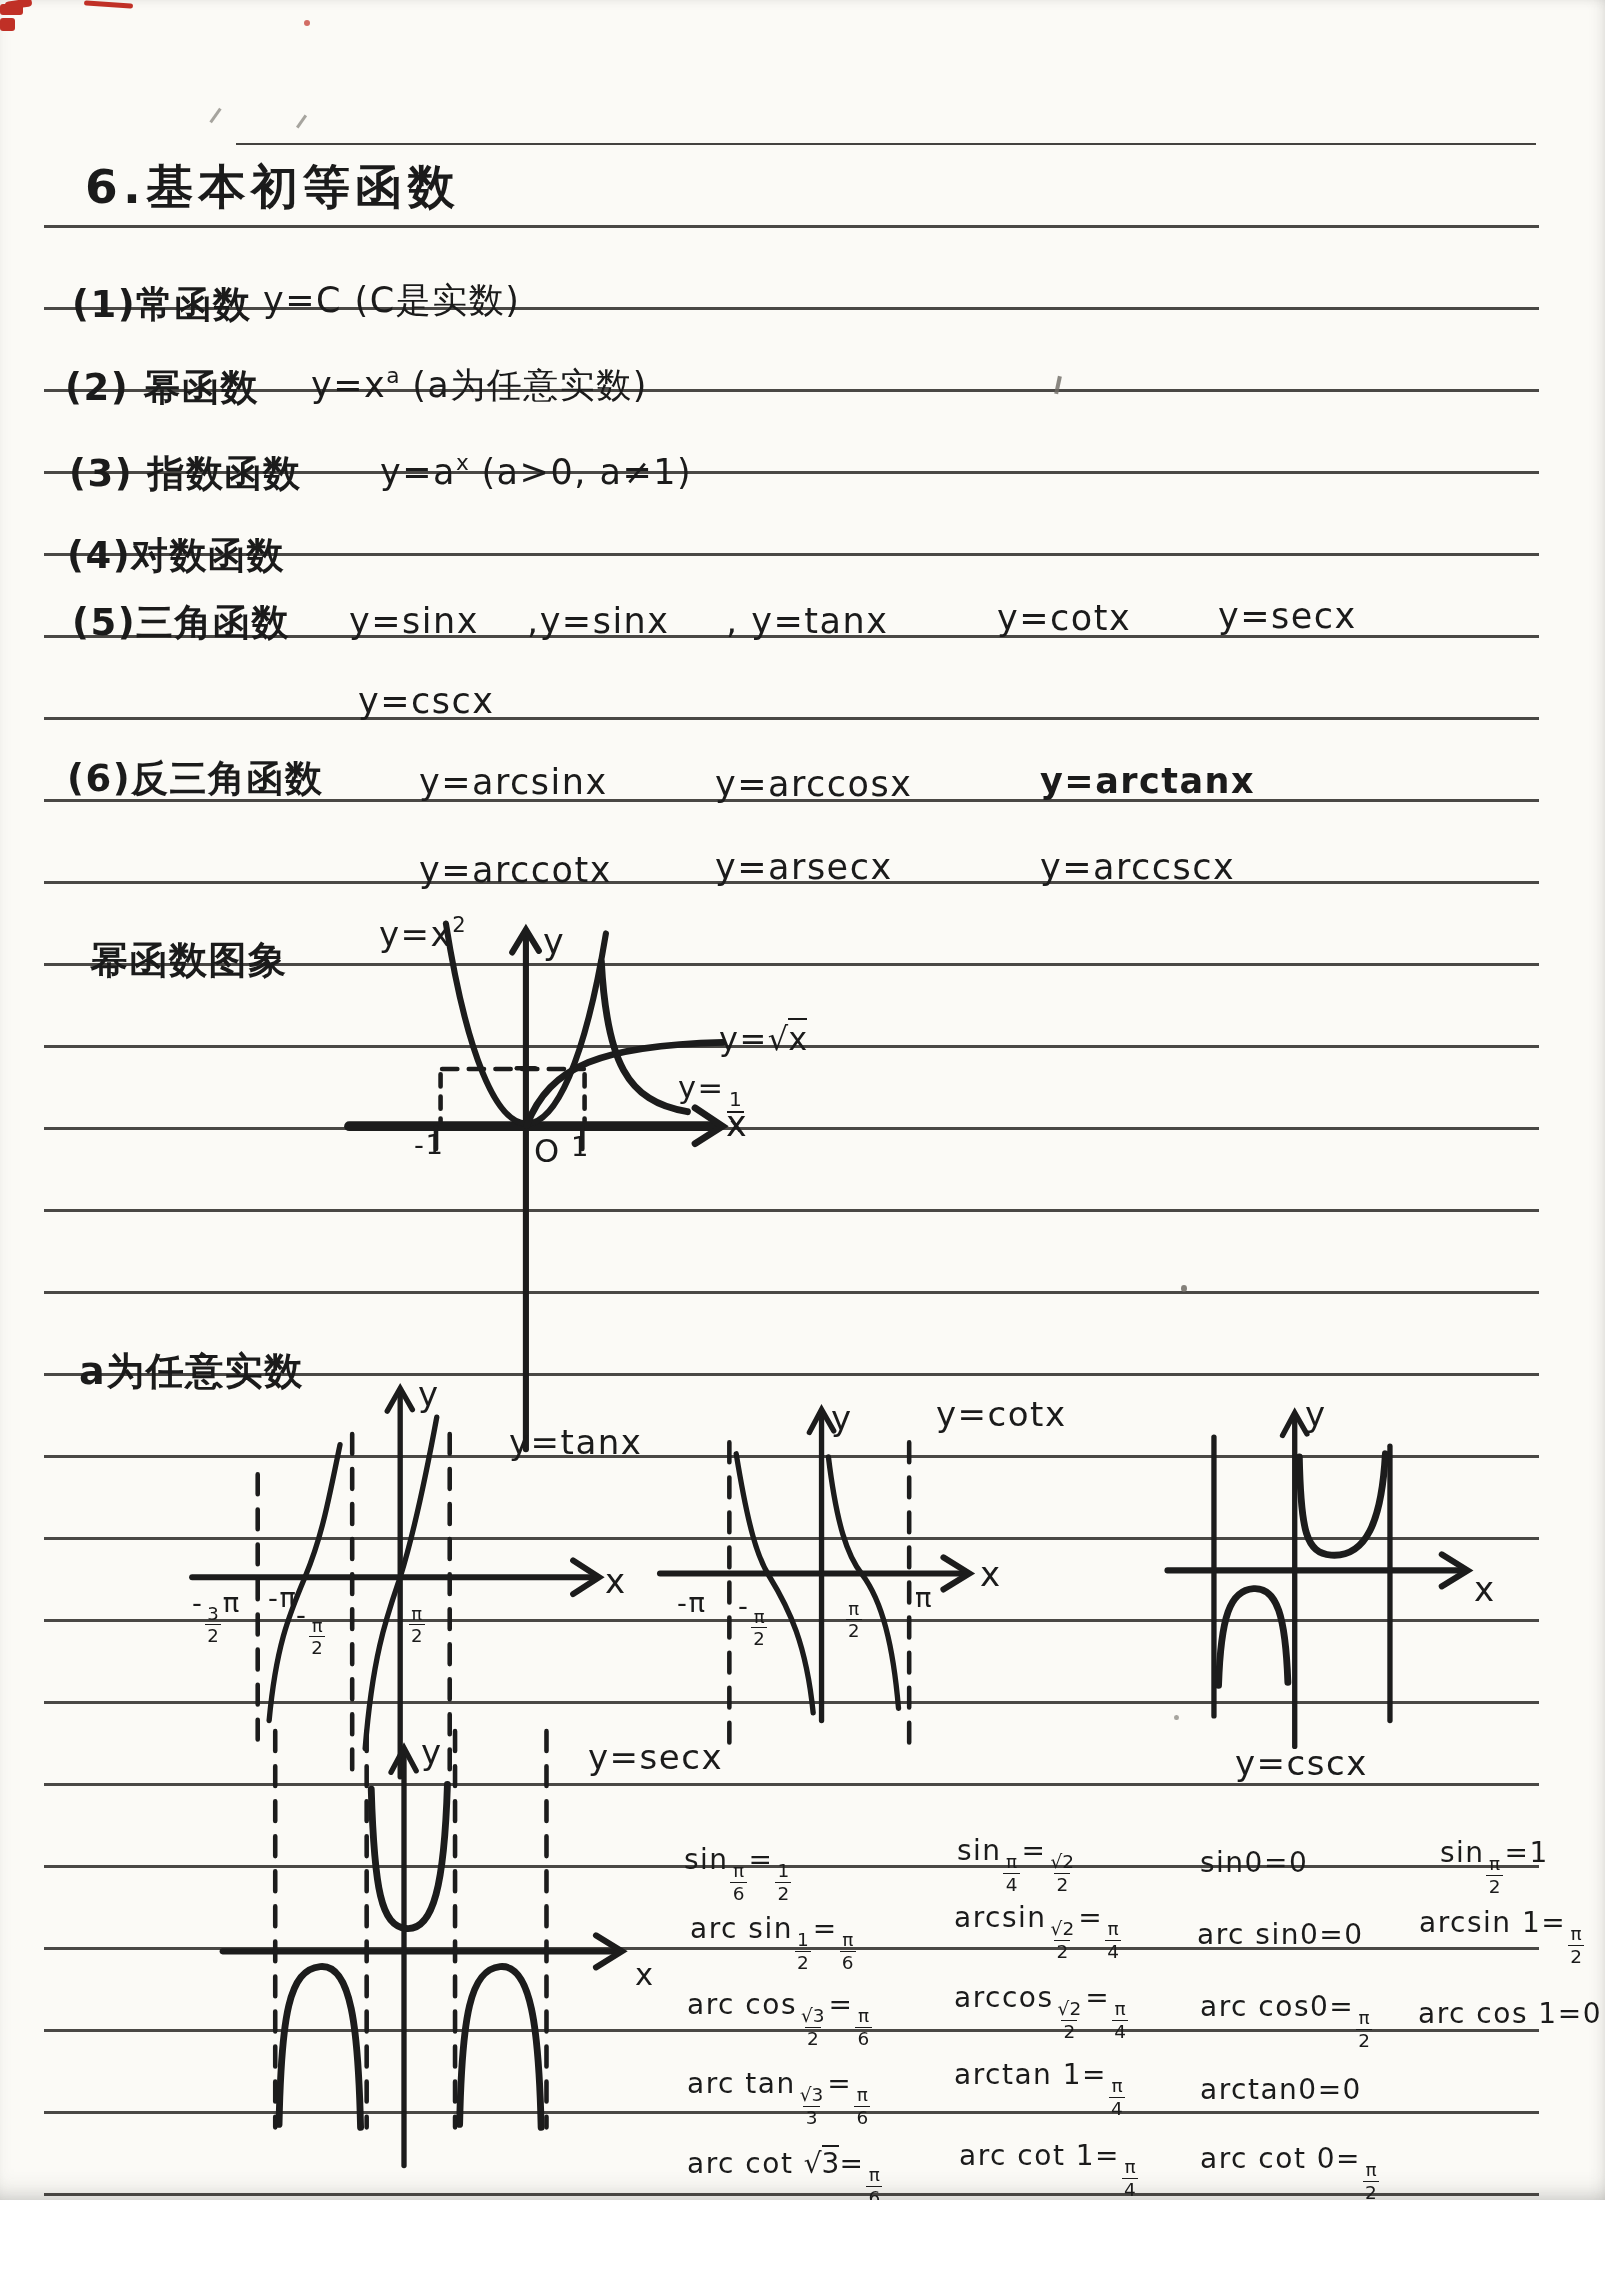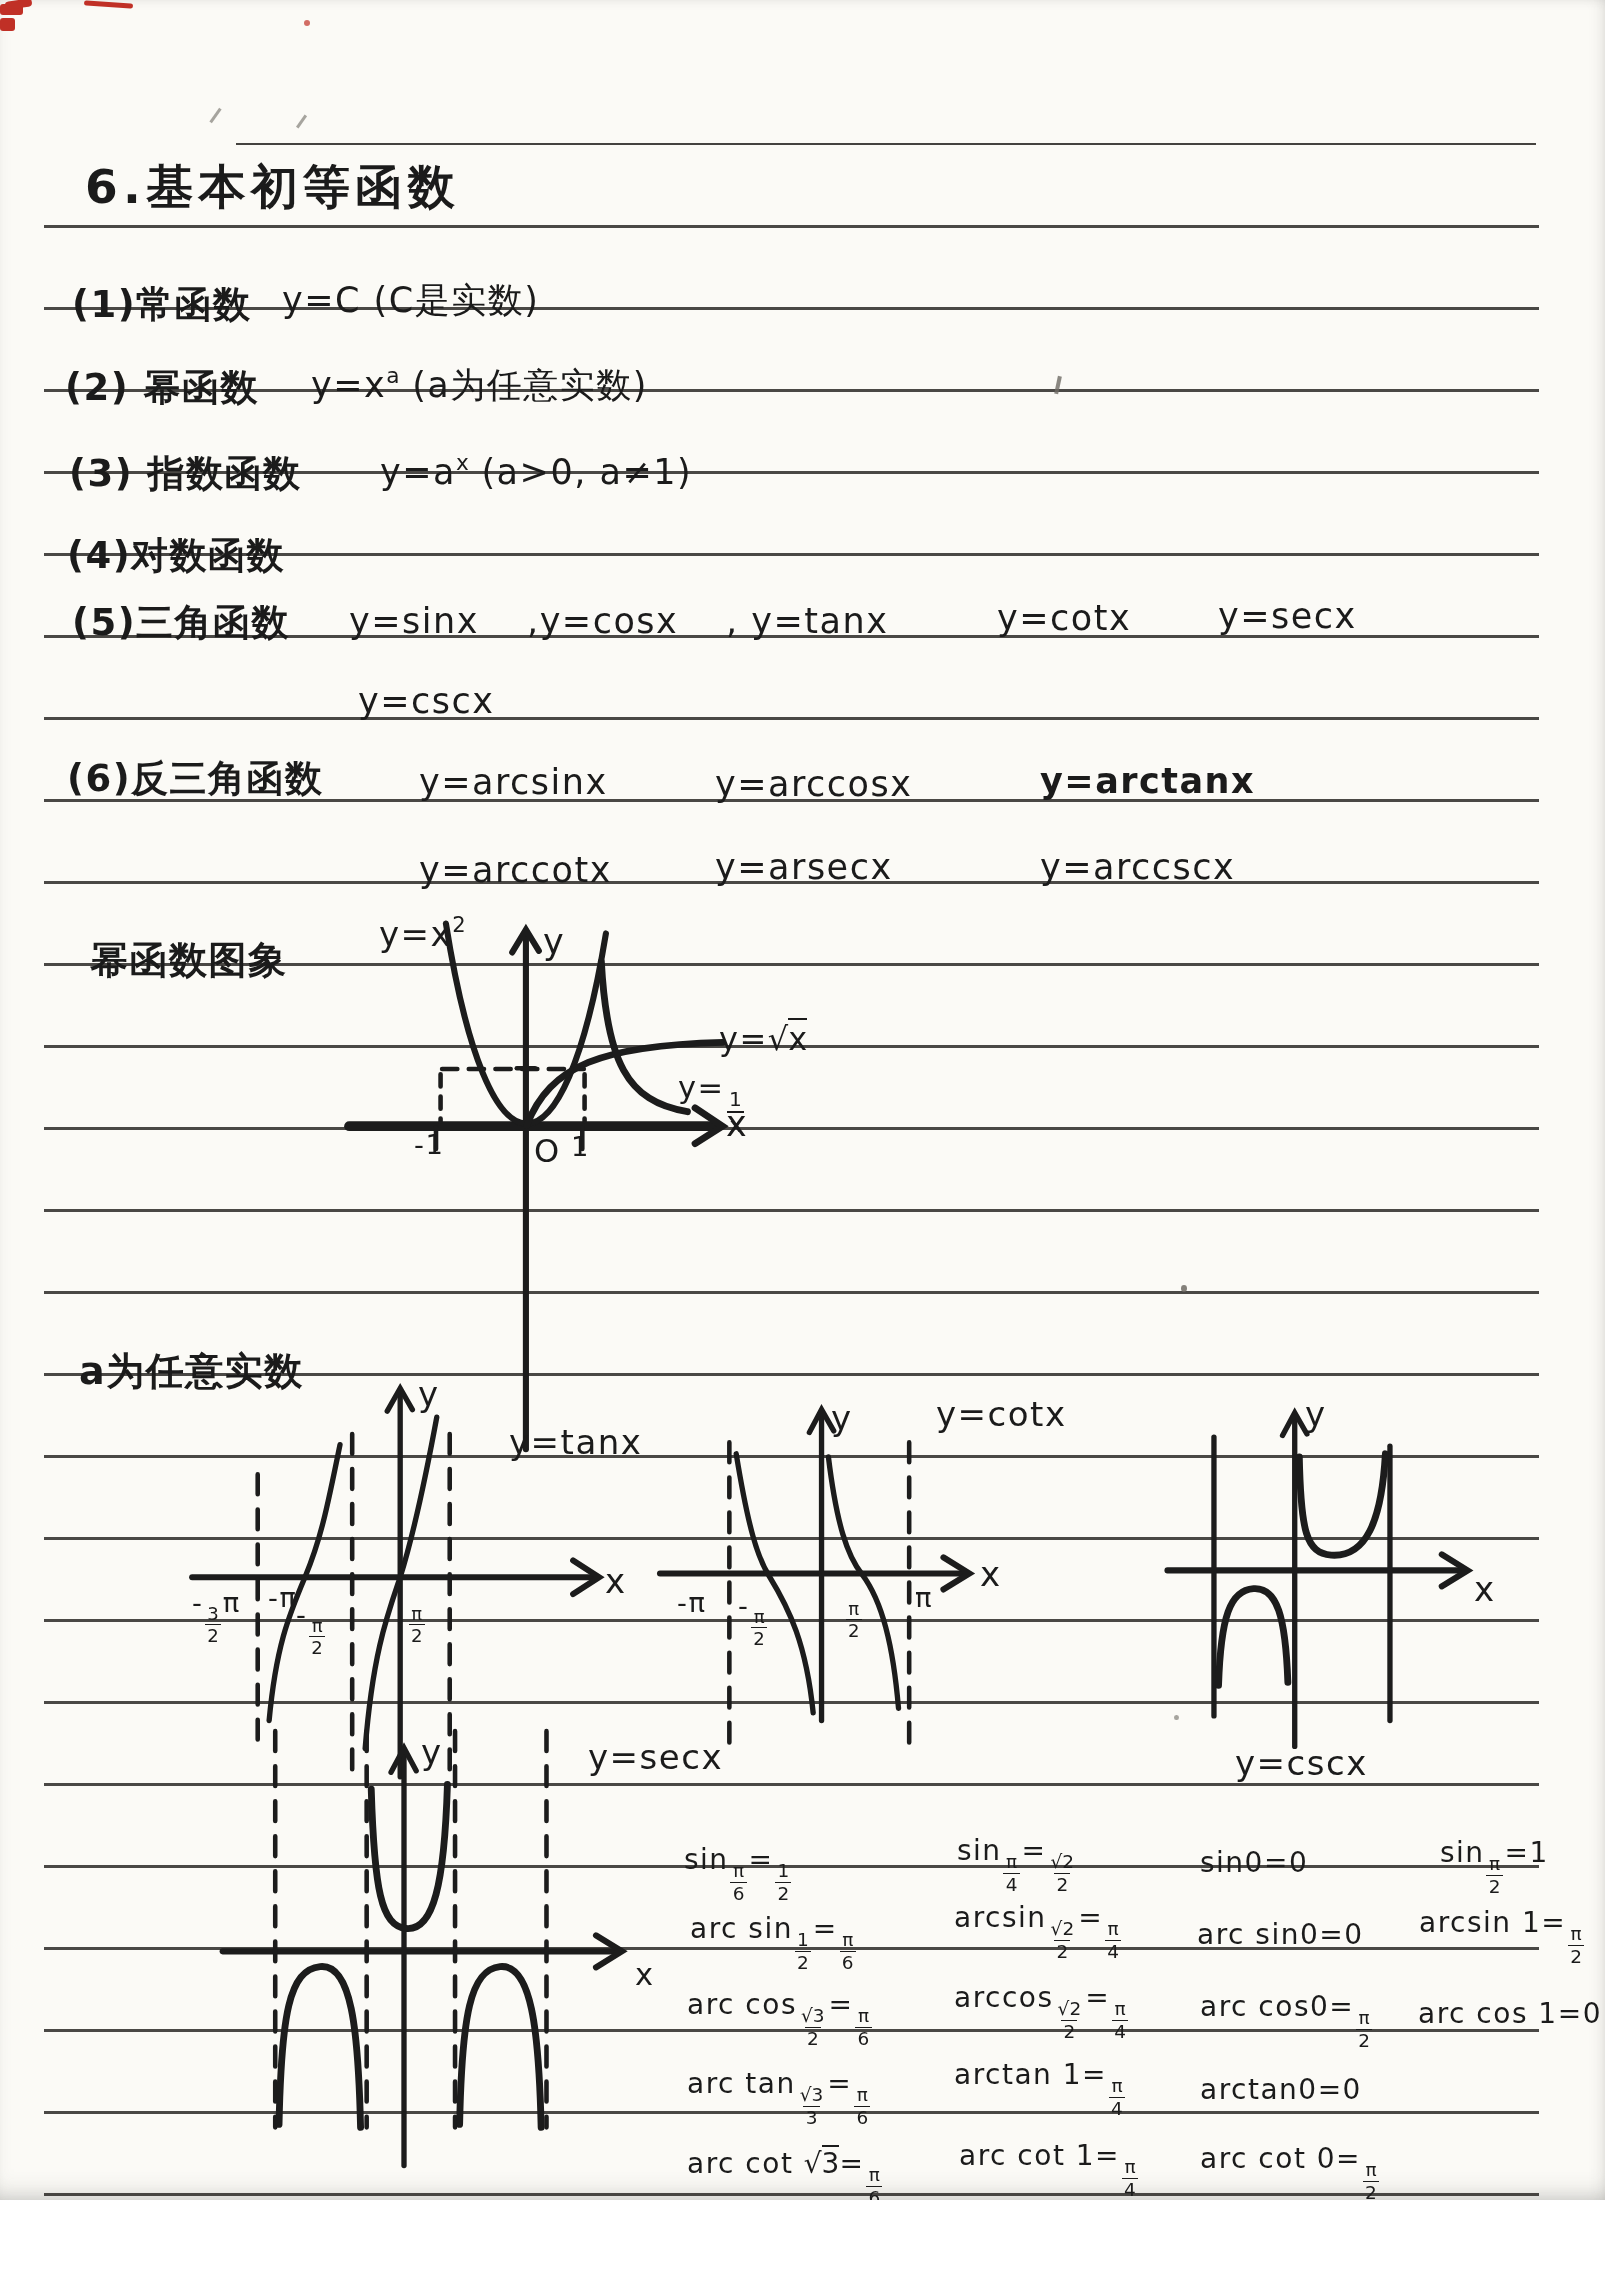--- a/index.html
+++ b/index.html
@@ -109,33 +109,33 @@
       <path d="M717 2272 L717 2792" stroke-width="6" stroke-dasharray="26 20"></path>
       <path d="M487 2348 C491 2480 500 2528 533 2531 C569 2534 583 2472 587 2342" stroke-width="9"></path>
       <path d="M366 2788 C369 2645 379 2585 420 2581 C461 2577 470 2662 473 2792" stroke-width="9"></path>
       <path d="M603 2788 C606 2645 617 2585 656 2581 C697 2577 707 2662 710 2792" stroke-width="9"></path>
     </g>
   </svg>
 
   <div class="hw bold" style="left:85px;top:160px;font-size:47px;letter-spacing:5.3px;">6.基本初等函数</div>
 
   <div class="hw bold" style="left:72px;top:284px;font-size:37px;">(1)常函数</div>
-  <div class="hw" style="left:263px;top:280px;font-size:35px;margin-left:19px;"><span class="pt">y=C (C是实数)</span></div>
+  <div class="hw" style="left:263px;top:280px;font-size:35px;"><span class="pt">y=C (C是实数)</span></div>
 
   <div class="hw bold" style="left:65px;top:367px;font-size:37px;">(2) 幂函数</div>
   <div class="hw" style="left:311px;top:364px;font-size:35px;"><span class="pt">y=x</span><sup>a</sup><span class="pt"> (a为任意实数)</span></div>
 
   <div class="hw bold" style="left:69px;top:453px;font-size:37px;">(3) 指数函数</div>
   <div class="hw" style="left:380px;top:451px;font-size:35px;"><span class="pt">y=a</span><sup>x</sup><span class="pt"> (a&gt;0, a≠1)</span></div>
 
   <div class="hw bold" style="left:67px;top:535px;font-size:37px;">(4)对数函数</div>
 
   <div class="hw bold" style="left:72px;top:602px;font-size:37px;">(5)三角函数</div>
   <div class="hw" style="left:349px;top:601px;font-size:35px;">y=sinx</div>
-  <div class="hw" style="left:527px;top:601px;font-size:35px;">,y=cosx</div>
+  <div class="hw" style="left:527px;top:601px;font-size:35px;">,y=sinx</div>
   <div class="hw" style="left:726px;top:601px;font-size:35px;">, y=tanx</div>
   <div class="hw" style="left:997px;top:598px;font-size:35px;">y=cotx</div>
   <div class="hw" style="left:1218px;top:596px;font-size:35px;">y=secx</div>
   <div class="hw" style="left:358px;top:681px;font-size:35px;">y=cscx</div>
 
   <div class="hw bold" style="left:67px;top:758px;font-size:37px;">(6)反三角函数</div>
   <div class="hw" style="left:419px;top:762px;font-size:35px;">y=arcsinx</div>
   <div class="hw" style="left:715px;top:764px;font-size:35px;">y=arccosx</div>
   <div class="hw" style="left:1040px;top:761px;font-size:35px;font-weight:bold;">y=arctanx</div>
   <div class="hw" style="left:419px;top:850px;font-size:35px;">y=arccotx</div>

